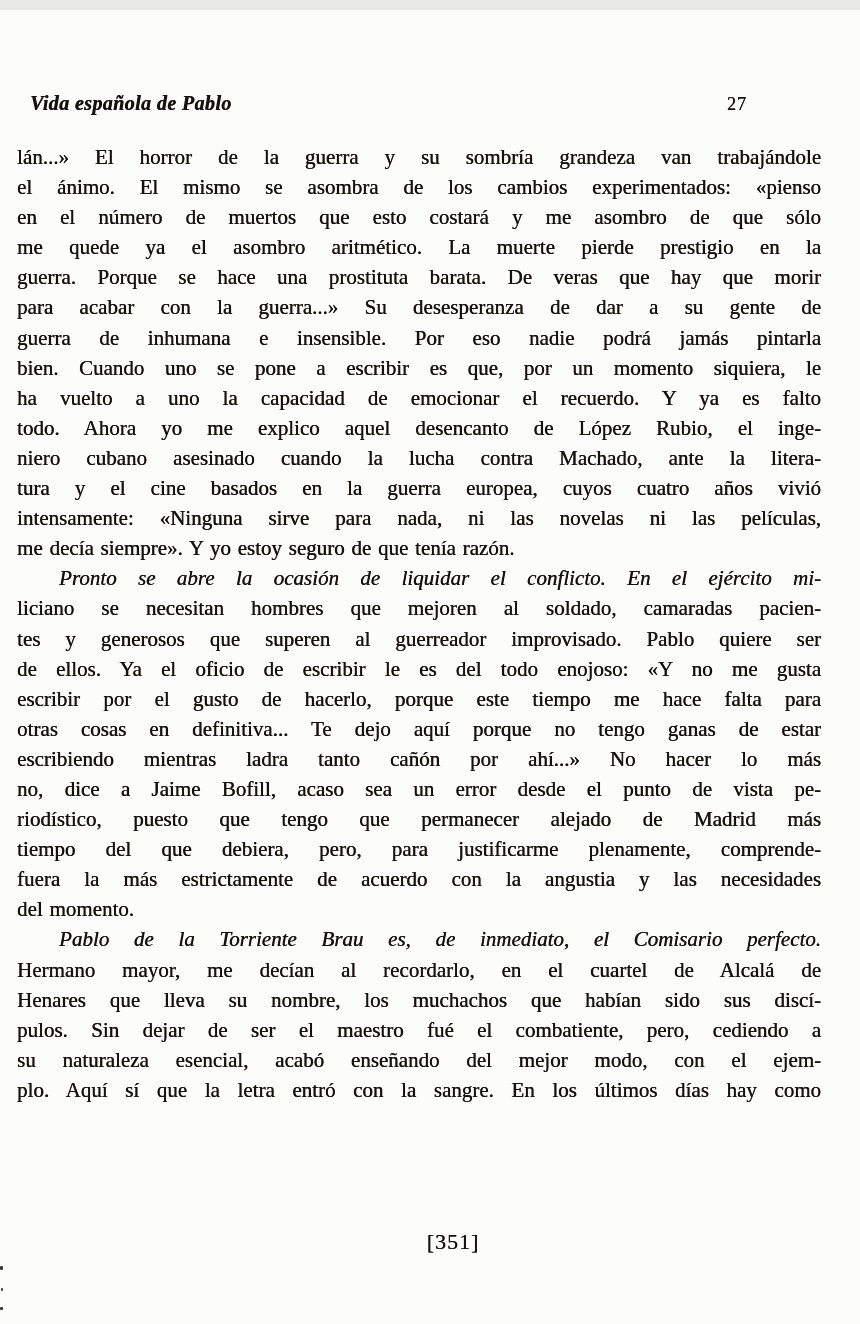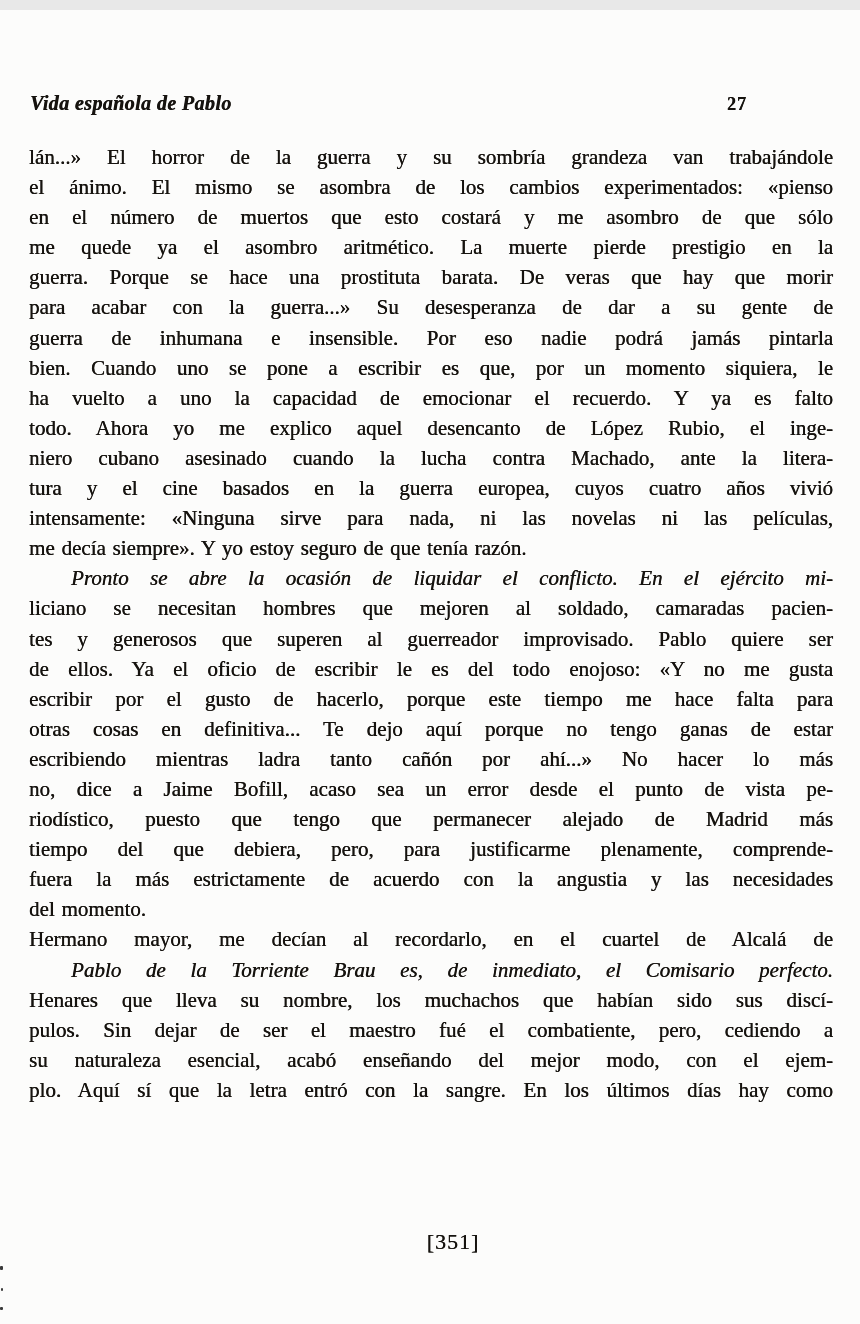--- a/index.html
+++ b/index.html
@@ -30,30 +30,30 @@
     font-style: italic;
     font-weight: bold;
     font-size: 20px;
     letter-spacing: 0.4px;
     text-shadow: 0.4px 0 0 currentColor;
   }
   .page-number {
     position: absolute;
     top: 2px;
     left: 697px;
-    font-weight: bold;
+    font-weight: normal;
     font-size: 18px;
     letter-spacing: 1px;
     text-shadow: 0.3px 0 0 currentColor;
   }
   
   .body-text {
     position: absolute;
     top: 132px;
-    left: 29px;
+    left: 17px;
     width: 804px;
     font-size: 21px;
     line-height: 30.1px;
     word-spacing: 1.5px;
     text-shadow: 0.35px 0 0 currentColor;
   }
   .line {
     text-align: justify;
     text-align-last: justify;
     white-space: normal;
@@ -117,22 +117,22 @@
       <div class="line">tes y generosos que superen al guerreador improvisado. Pablo quiere ser</div>
       <div class="line">de ellos. Ya el oficio de escribir le es del todo enojoso: «Y no me gusta</div>
       <div class="line">escribir por el gusto de hacerlo, porque este tiempo me hace falta para</div>
       <div class="line">otras cosas en definitiva... Te dejo aquí porque no tengo ganas de estar</div>
       <div class="line">escribiendo mientras ladra tanto cañón por ahí...» No hacer lo más</div>
       <div class="line">no, dice a Jaime Bofill, acaso sea un error desde el punto de vista pe-</div>
       <div class="line">riodístico, puesto que tengo que permanecer alejado de Madrid más</div>
       <div class="line">tiempo del que debiera, pero, para justificarme plenamente, comprende-</div>
       <div class="line">fuera la más estrictamente de acuerdo con la angustia y las necesidades</div>
       <div class="line last">del momento.</div>
+      <div class="line indent">Pablo de la Torriente Brau es, de inmediato, el Comisario perfecto.</div>
       <div class="line">Hermano mayor, me decían al recordarlo, en el cuartel de Alcalá de</div>
-      <div class="line indent">Pablo de la Torriente Brau es, de inmediato, el Comisario perfecto.</div>
       <div class="line">Henares que lleva su nombre, los muchachos que habían sido sus discí-</div>
       <div class="line">pulos. Sin dejar de ser el maestro fué el combatiente, pero, cediendo a</div>
       <div class="line">su naturaleza esencial, acabó enseñando del mejor modo, con el ejem-</div>
       <div class="line">plo. Aquí sí que la letra entró con la sangre. En los últimos días hay como</div>
     </main>
 
   <footer class="page-footer">
     <span>[351]</span>
   </footer>
 

